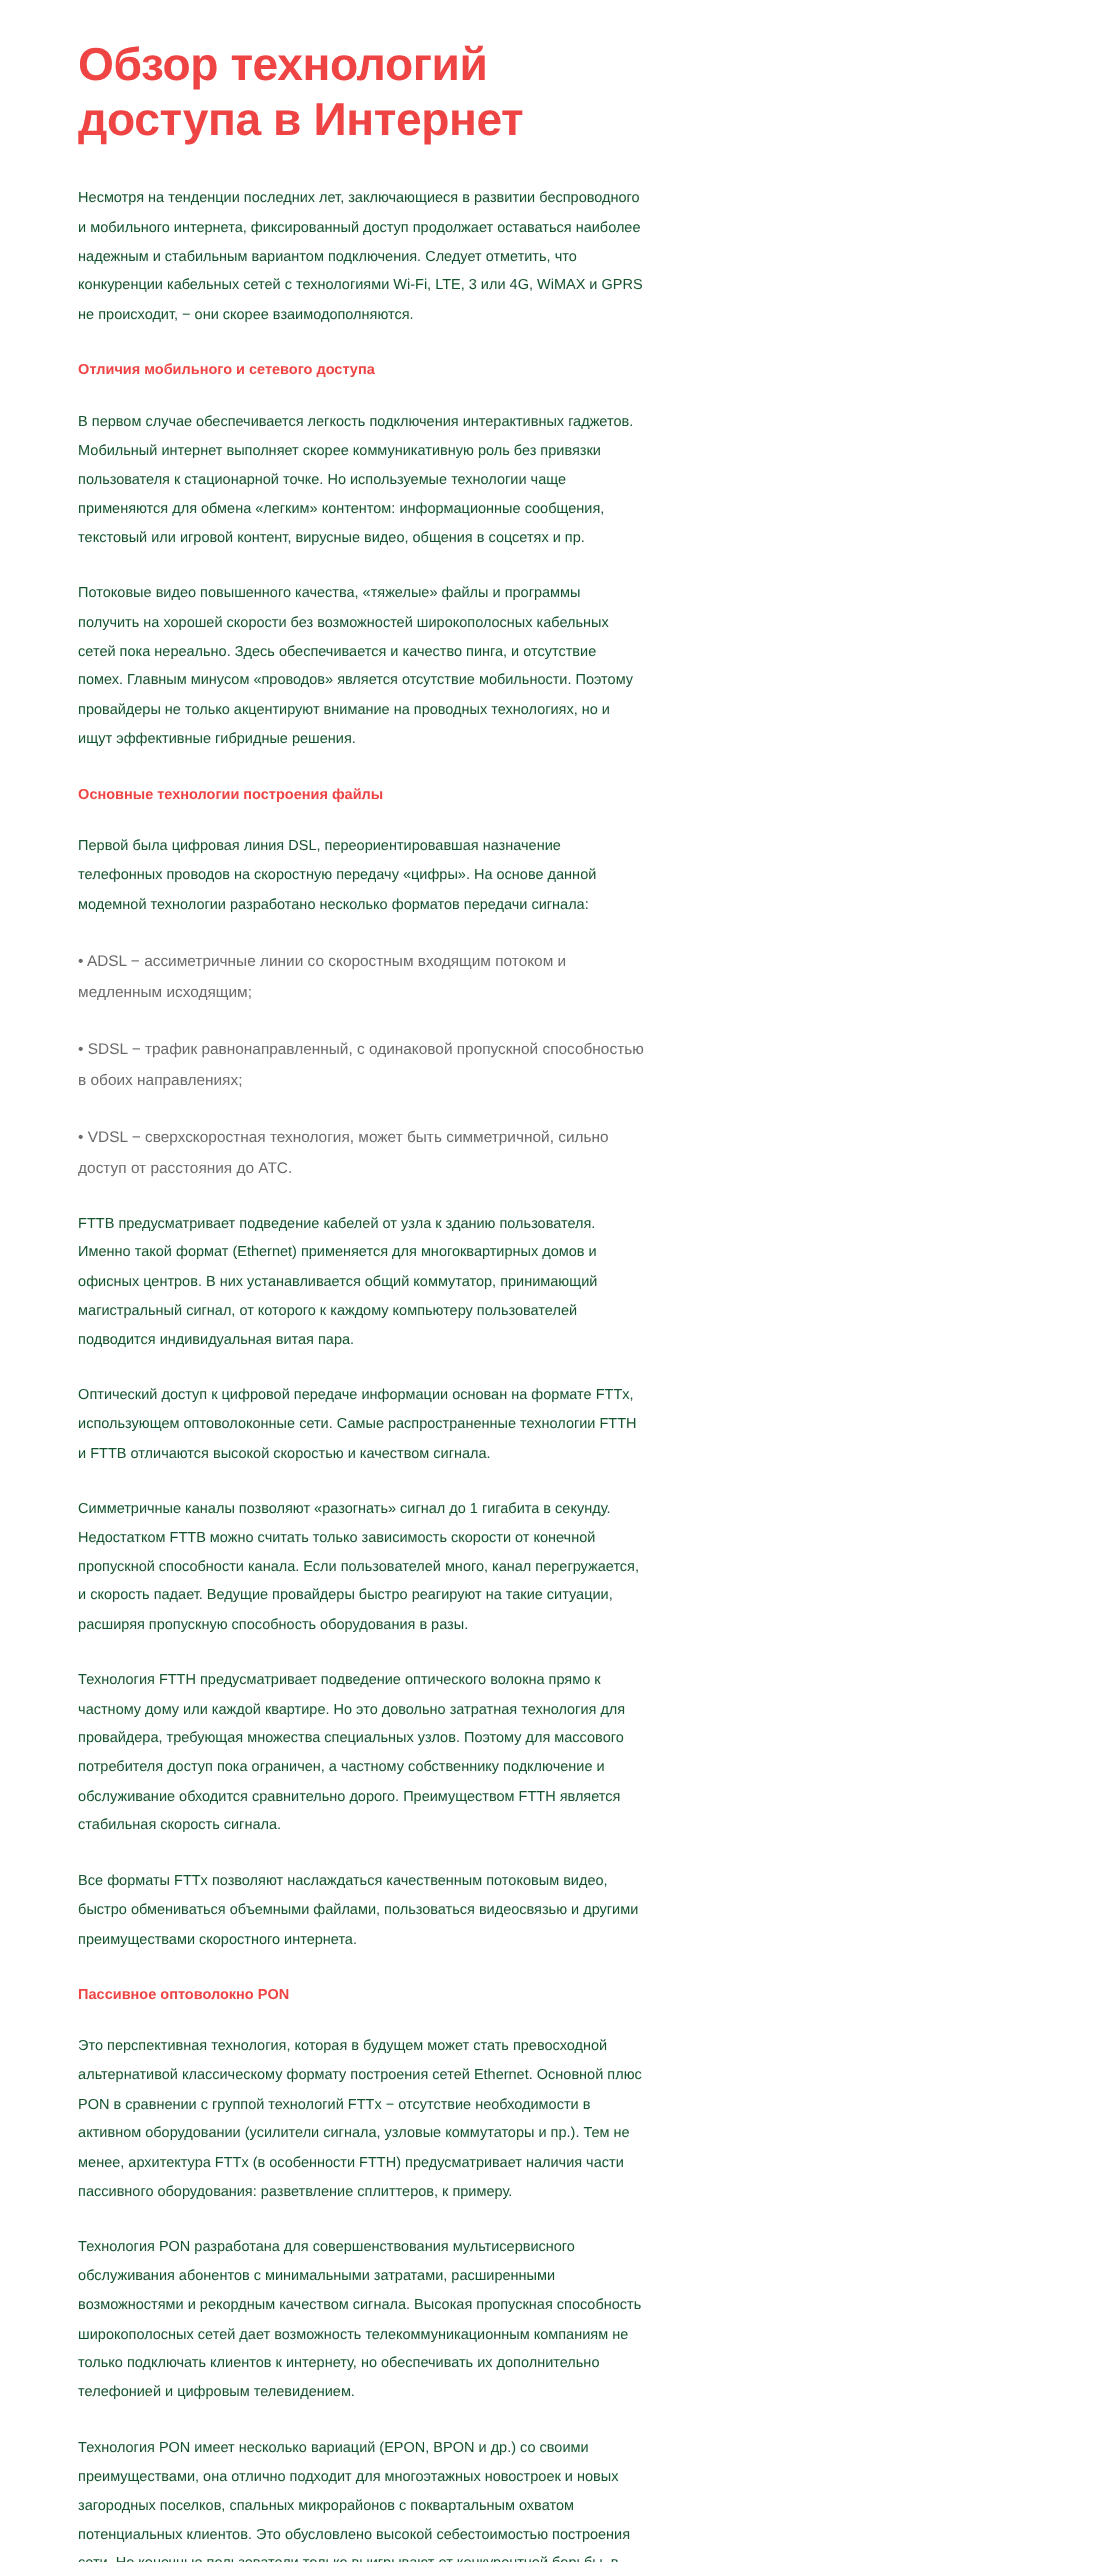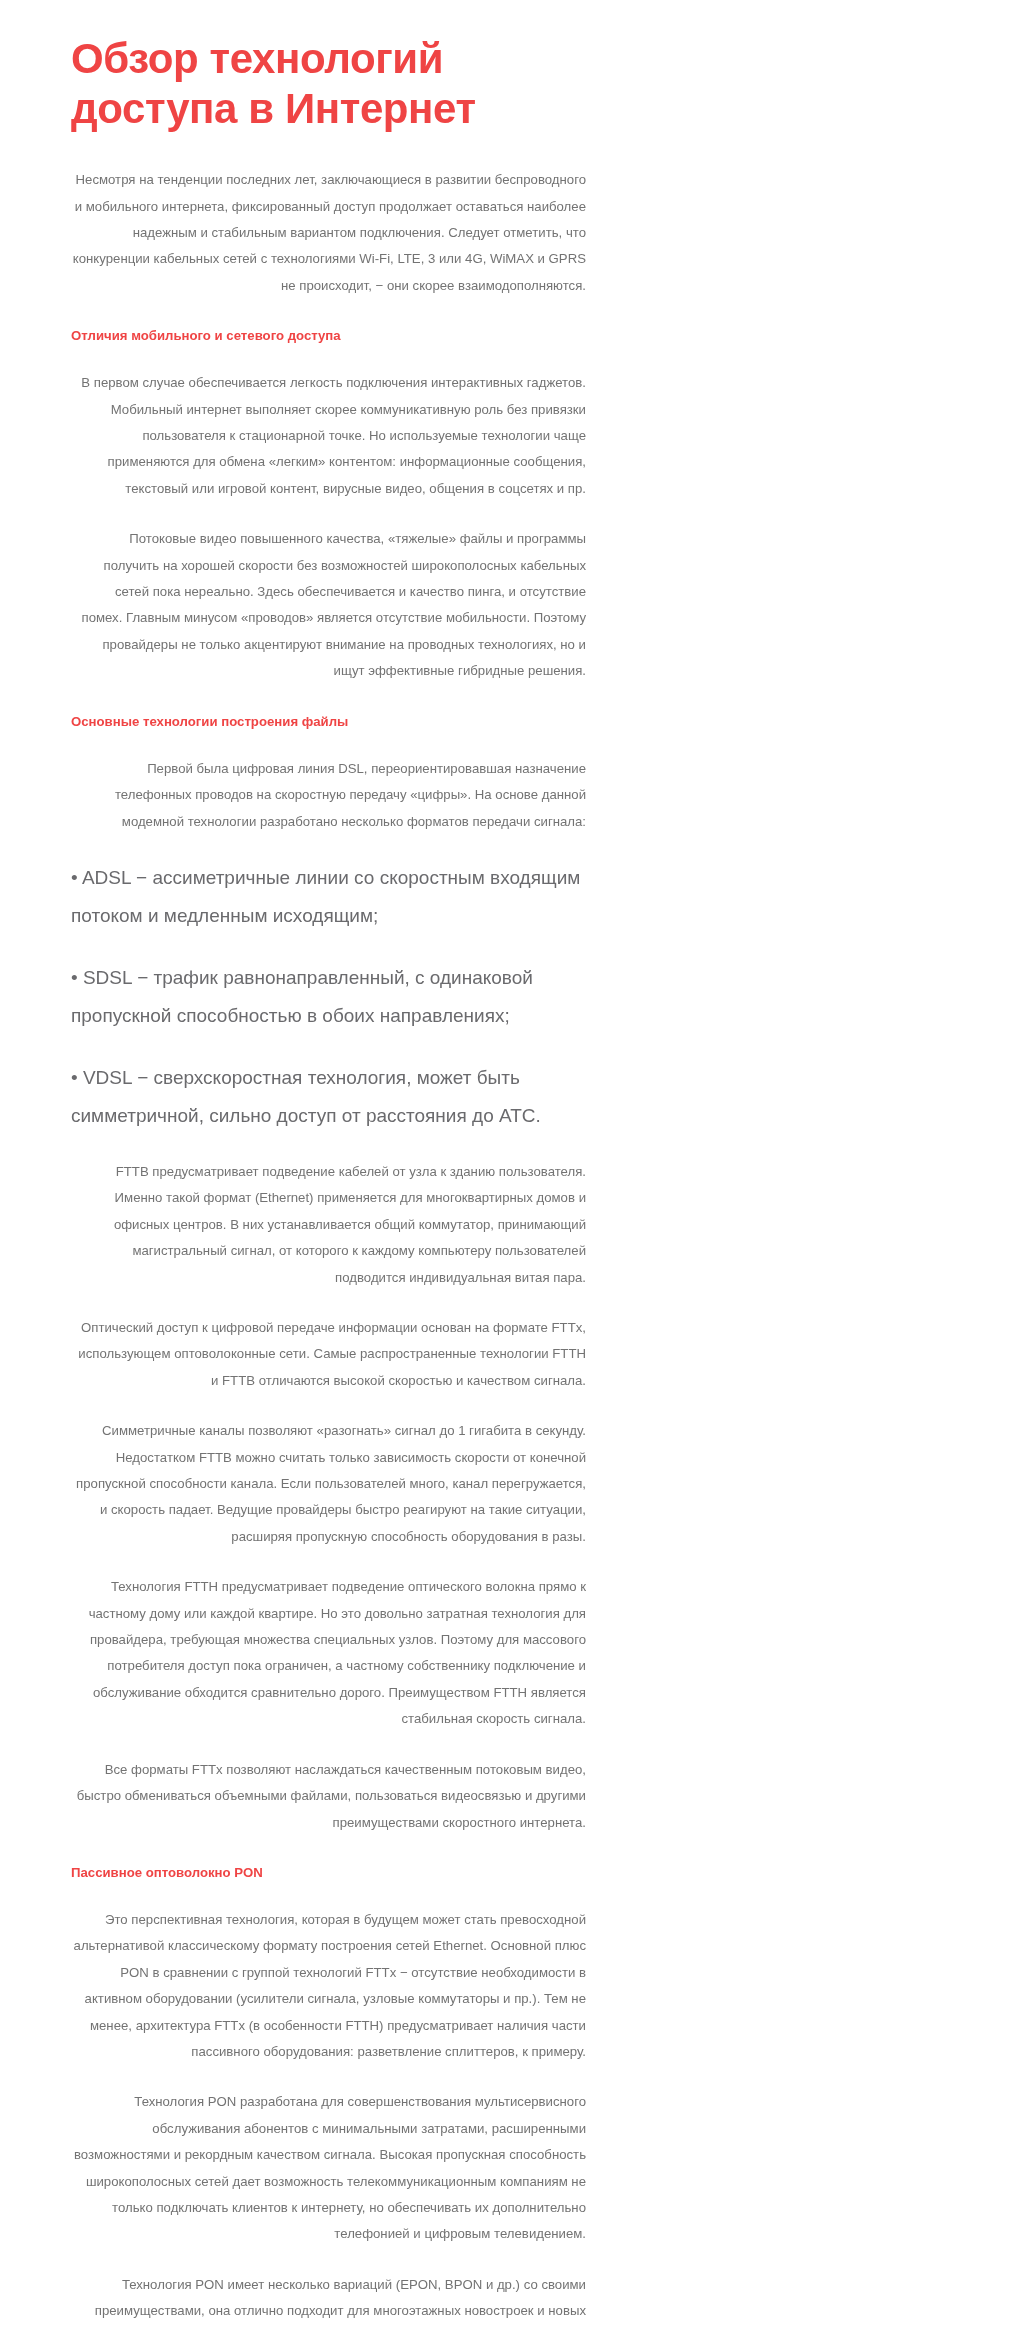--- a/index.html
+++ b/index.html
@@ -33,34 +33,34 @@
     line-height: 1.18;
     font-weight: 700;
     color: #ef4444;
     letter-spacing: -0.4px;
     margin: 0 0 34px 0;
     max-width: 480px;
   }
   .para {
     font-size: 13.2px;
     line-height: 2.0;
-    color: #737373;
+    color: #14532d;
     margin: 0 0 24px 0;
-    text-align: right;
+    text-align: left;
     font-weight: 400;
   }
   .subhead {
     font-size: 13.2px;
     line-height: 1.9;
     font-weight: 700;
     color: #ef4444;
     margin: 0 0 22px 0;
   }
   .bullet {
-    font-size: 19px;
+    font-size: 14px;
     line-height: 2.0;
     color: #6a6a6d;
     margin: 12px 0 24px 0;
   }
   .para:last-child, .bullet:last-child {
     margin-bottom: 0;
   }
 </style>
 </head>
 <body>

